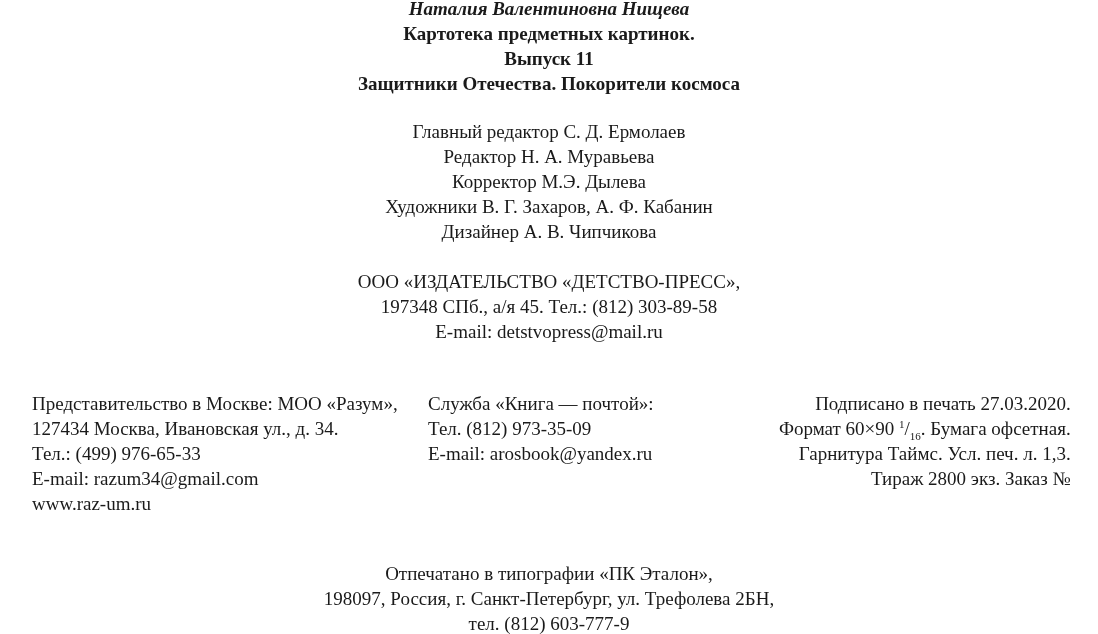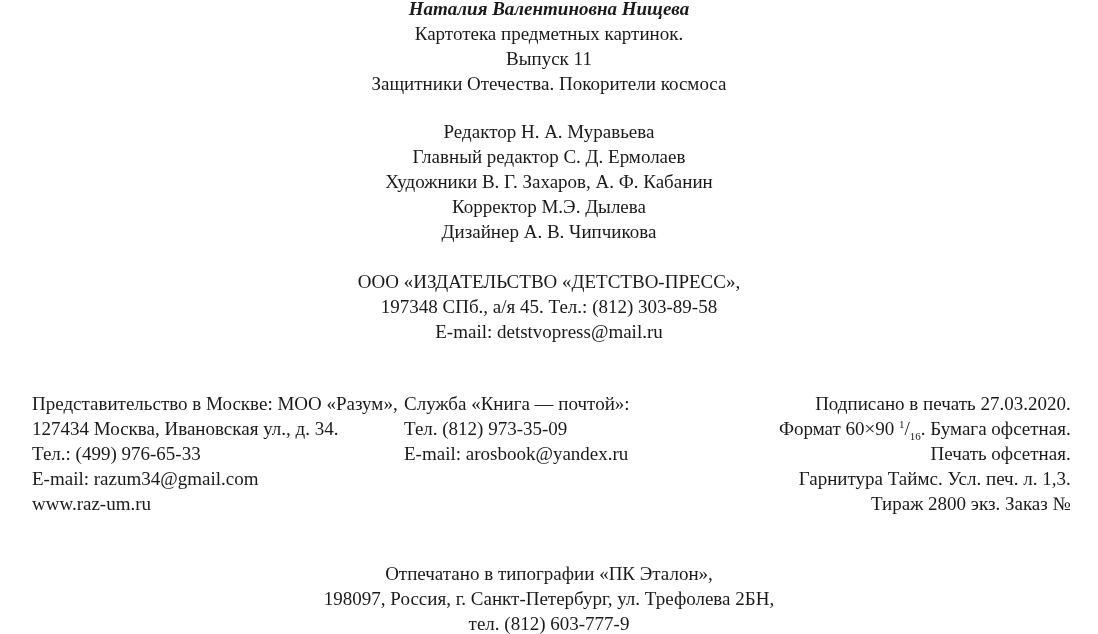--- a/index.html
+++ b/index.html
@@ -26,56 +26,56 @@
     .line {
       display: block;
       white-space: nowrap;
       height: 25px;
     }
     .author {
       font-style: italic;
       font-weight: bold;
     }
     .bold {
-      font-weight: normal;
+      font-weight: bold;
     }
     #header-block { top: -4px; }
     #credits-block { top: 119px; }
     #publisher-block { top: 269px; }
     #printer-block { top: 561px; }
 
     .col {
       position: absolute;
       top: 391px;
       text-align: left;
     }
     #col-moscow { left: 8px; padding-left: 24px; }
-    #col-mail { left: 404px; }
+    #col-mail { left: 428px; }
     #col-print { left: 779px; text-align: right; }
 
     sup.frac, sub.frac {
       font-size: 11px;
       line-height: 0;
     }
   </style>
 </head>
 <body>
 
 <div class="center-block" id="header-block">
   <span class="line author">Наталия Валентиновна Нищева</span>
   <span class="line bold">Картотека предметных картинок.</span>
   <span class="line bold">Выпуск 11</span>
   <span class="line bold">Защитники Отечества. Покорители космоса</span>
 </div>
 
 <div class="center-block" id="credits-block">
+  <span class="line">Главный редактор С. Д. Ермолаев</span>
   <span class="line">Редактор Н. А. Муравьева</span>
-  <span class="line">Главный редактор С. Д. Ермолаев</span>
+  <span class="line">Корректор М.Э. Дылева</span>
   <span class="line">Художники В. Г. Захаров, А. Ф. Кабанин</span>
-  <span class="line">Корректор М.Э. Дылева</span>
   <span class="line">Дизайнер А. В. Чипчикова</span>
 </div>
 
 <div class="center-block" id="publisher-block">
   <span class="line">ООО «ИЗДАТЕЛЬСТВО «ДЕТСТВО-ПРЕСС»,</span>
   <span class="line">197348 СПб., а/я 45. Тел.: (812) 303-89-58</span>
   <span class="line">E-mail: detstvopress@mail.ru</span>
 </div>
 
 <div class="col" id="col-moscow">
@@ -88,21 +88,20 @@
 
 <div class="col" id="col-mail">
   <span class="line">Служба «Книга — почтой»:</span>
   <span class="line">Тел. (812) 973-35-09</span>
   <span class="line">E-mail: arosbook@yandex.ru</span>
 </div>
 
 <div class="col" id="col-print">
   <span class="line">Подписано в печать 27.03.2020.</span>
   <span class="line"><span>Формат 60×90 </span><sup class="frac">1</sup><span>/</span><sub class="frac">16</sub><span>. Бумага офсетная.</span></span>
-  <span class="line">Печать офсетная.</span>
   <span class="line">Гарнитура Таймс. Усл. печ. л. 1,3.</span>
   <span class="line">Тираж 2800 экз. Заказ №</span>
 </div>
 
 <div class="center-block" id="printer-block">
   <span class="line">Отпечатано в типографии «ПК Эталон»,</span>
   <span class="line">198097, Россия, г. Санкт-Петербург, ул. Трефолева 2БН,</span>
   <span class="line">тел. (812) 603-777-9</span>
 </div>
 

